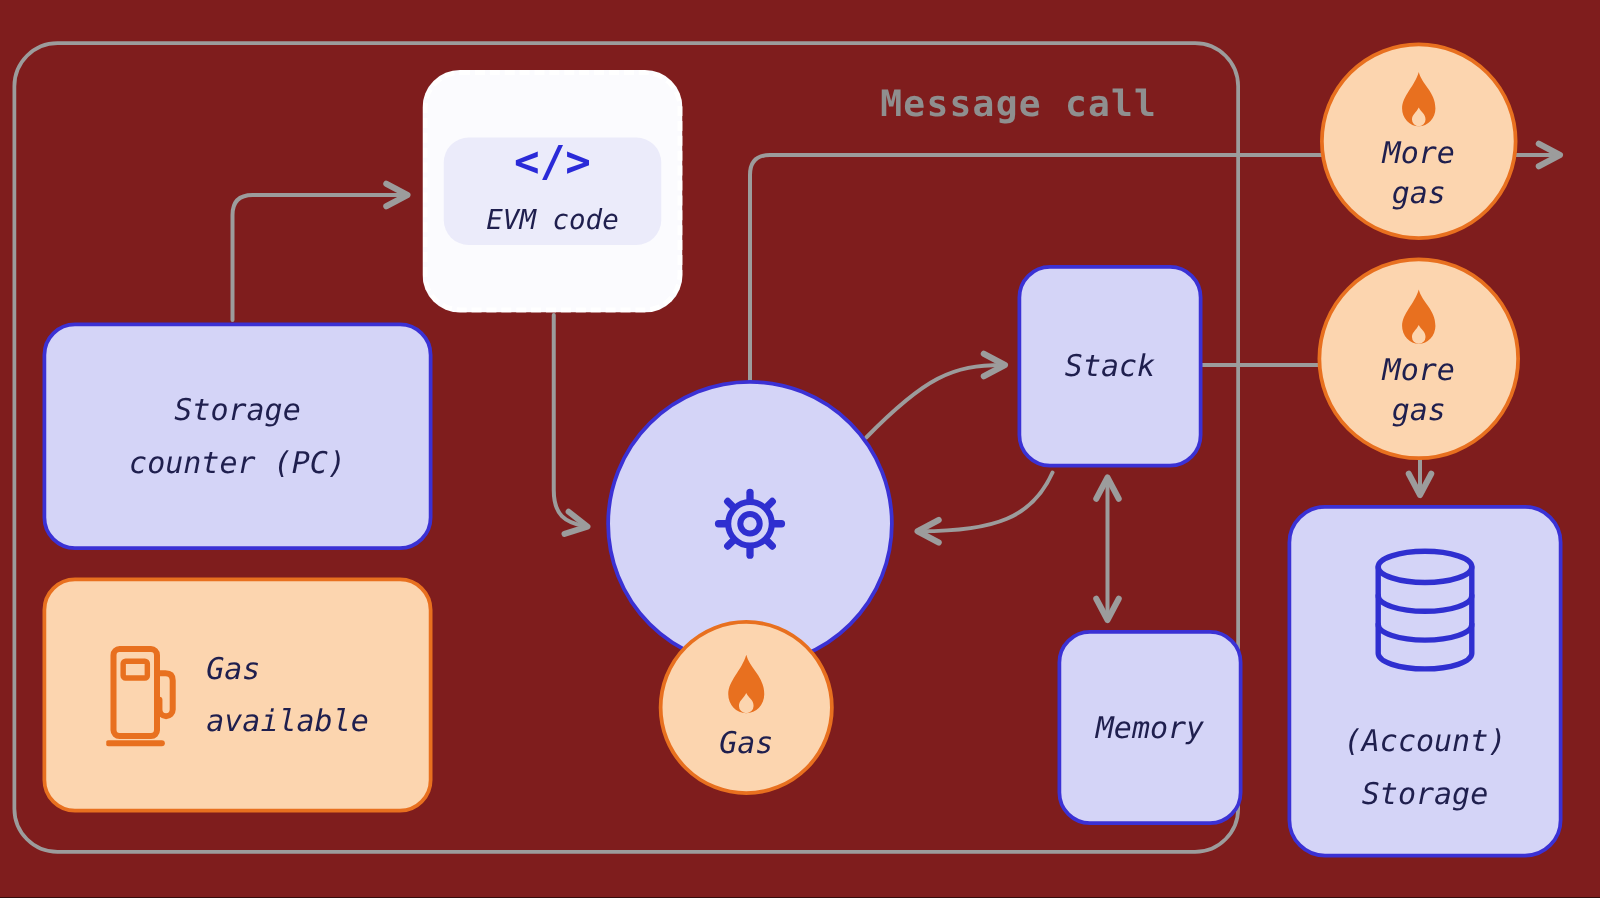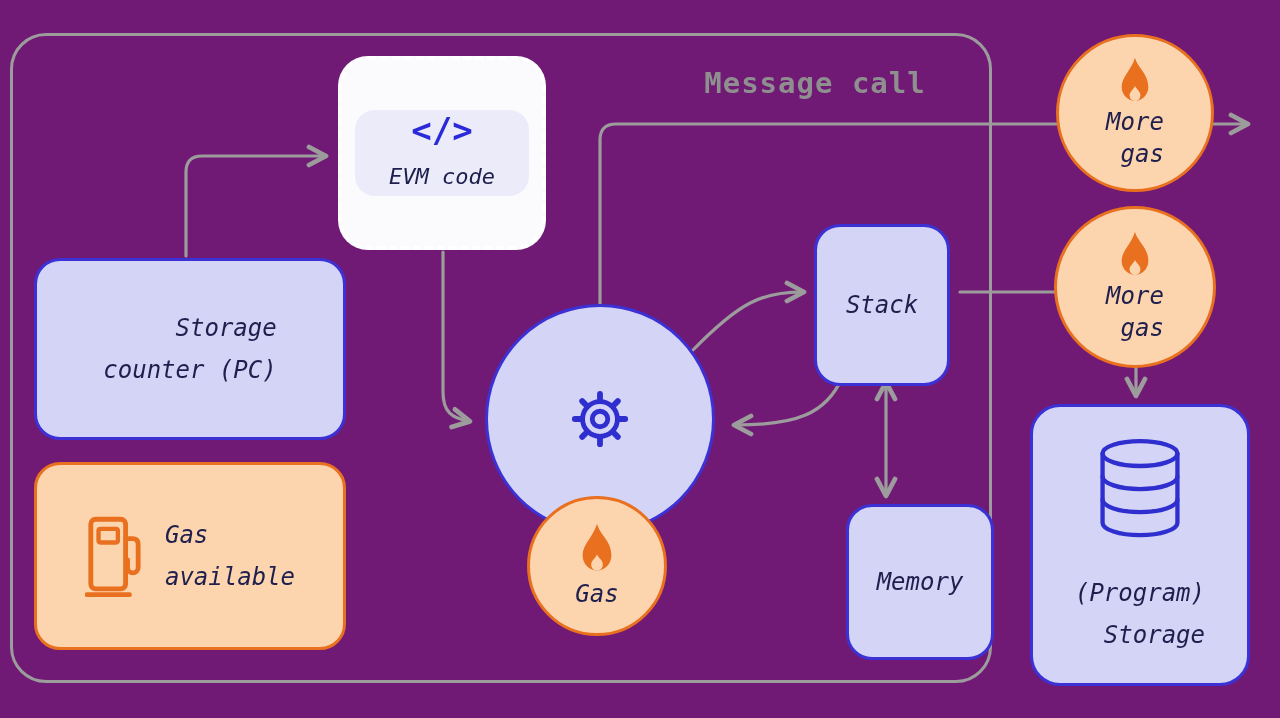--- a/index.html
+++ b/index.html
@@ -1,46 +1,46 @@
 <!DOCTYPE html>
 <html><head>
 <meta charset="utf-8">
 <style>
   html,body{margin:0;padding:0;background:#000;}
-  #stage{position:relative;width:1280px;height:718px;background:#701a75;overflow:hidden;
+  #stage{position:relative;width:1280px;height:718px;background:#7f1d1d;overflow:hidden;
          font-family:"DejaVu Sans Mono",monospace;}
   .abs{position:absolute;box-sizing:border-box;}
 
   
   .container-rect{left:10px;top:33px;width:982px;height:650px;border:3px solid #9c9c9c;border-radius:36px;}
 
   .title{left:640px;top:66px;width:350px;text-align:center;color:#8f8f8f;
          font-weight:bold;font-size:29px;letter-spacing:1px;}
 
   svg.edges{left:0;top:0;width:1280px;height:718px;}
 
   .node{display:flex;align-items:center;justify-content:center;border-radius:26px;z-index:3;}
   .lav{background:#d4d4f7;border:3px solid #3b31d4;}
   .org{background:#fcd5af;border:3px solid #e8701f;}
   .circle{border-radius:50%;flex-direction:column;}
   .label{color:#1f1f4e;font-style:italic;font-size:24px;line-height:1.75;
-         text-align:right;white-space:pre-line;}
+         text-align:center;white-space:pre-line;}
 
   
   .evm-outer{left:338px;top:56px;width:208px;height:194px;background:#fbfbfe;
              border:4px dashed #ffffff;border-radius:30px;padding:13px;display:flex;}
   .evm-inner{flex:1;background:#ebebfa;border-radius:20px;display:flex;flex-direction:column;
              align-items:center;justify-content:center;gap:8px;}
   .code-glyph{color:#2a2ad8;font-weight:bold;font-size:34px;font-style:normal;}
 
   .pc-box{left:34px;top:258px;width:312px;height:182px;}
   .gasav-box{left:34px;top:462px;width:312px;height:188px;gap:22px;}
   .ops-circle{left:485px;top:304px;width:230px;height:230px;gap:12px;}
   .gas-circle{left:527px;top:496px;width:140px;height:140px;gap:2px;z-index:4;}
-  .stack-box{left:814px;top:224px;width:136px;height:162px;}
+  .stack-box{left:814px;top:212px;width:148px;height:162px;}
   .mem-box{left:814px;top:504px;width:148px;height:156px;margin-left:32px;}
   .mg1{left:1056px;top:34px;width:158px;height:158px;gap:0px;}
   .mg2{left:1054px;top:206px;width:162px;height:162px;gap:0px;}
   .storage-box{left:1030px;top:404px;width:220px;height:282px;flex-direction:column;gap:26px;border-radius:30px;}
   .mg .label,.gas-circle .label{line-height:1.35;}
 </style>
 </head>
 <body>
 
 <div id="stage">
@@ -146,17 +146,17 @@
 
   <div class="abs node lav storage-box">
     <svg width="96" height="112" viewBox="0 0 100 112">
       <g fill="none" stroke="#2f2fd0" stroke-width="4.5" stroke-linecap="round">
         <ellipse cx="50" cy="18" rx="39" ry="13"></ellipse>
         <path d="M11 18 V 90 a39 13 0 0 0 78 0 V 18"></path>
         <path d="M11 42 a39 13 0 0 0 78 0"></path>
         <path d="M11 66 a39 13 0 0 0 78 0"></path>
       </g>
     </svg>
-    <div class="label">(Program)
+    <div class="label">(Account)
 Storage</div>
   </div>
 
 </div>
 
 </body></html>

